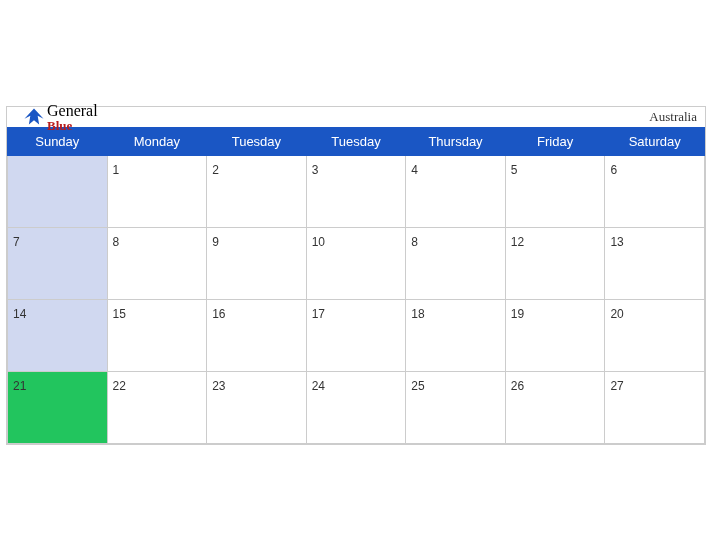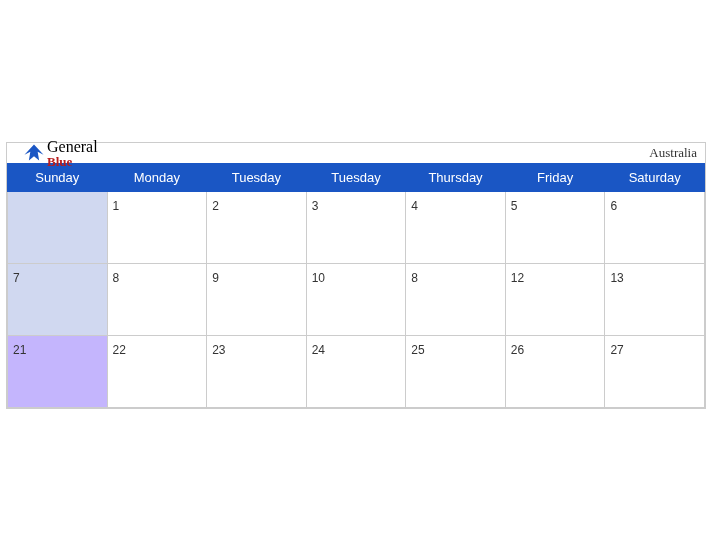--- a/index.html
+++ b/index.html
@@ -129,21 +129,30 @@
         <tr>
           <td style="background-color: rgb(208, 216, 240);"><span class="day-number">7</span></td>
           <td><span class="day-number">8</span></td>
           <td><span class="day-number">9</span></td>
           <td><span class="day-number">10</span></td>
           <td><span class="day-number">8</span></td>
           <td><span class="day-number">12</span></td>
           <td><span class="day-number">13</span></td>
         </tr>
         <tr>
-          <td style="background-color: #c4b5fd;"><span class="day-number">21</span></td>
+          <td style="background-color: rgb(208, 216, 240);"><span class="day-number">14</span></td>
+          <td><span class="day-number">15</span></td>
+          <td><span class="day-number">16</span></td>
+          <td><span class="day-number">17</span></td>
+          <td><span class="day-number">18</span></td>
+          <td><span class="day-number">19</span></td>
+          <td><span class="day-number">20</span></td>
+        </tr>
+        <tr>
+          <td style="background-color: #22c55e;"><span class="day-number">21</span></td>
           <td><span class="day-number">22</span></td>
           <td><span class="day-number">23</span></td>
           <td><span class="day-number">24</span></td>
           <td><span class="day-number">25</span></td>
           <td><span class="day-number">26</span></td>
           <td><span class="day-number">27</span></td>
         </tr>
       </tbody>
   </table>
 </div>

